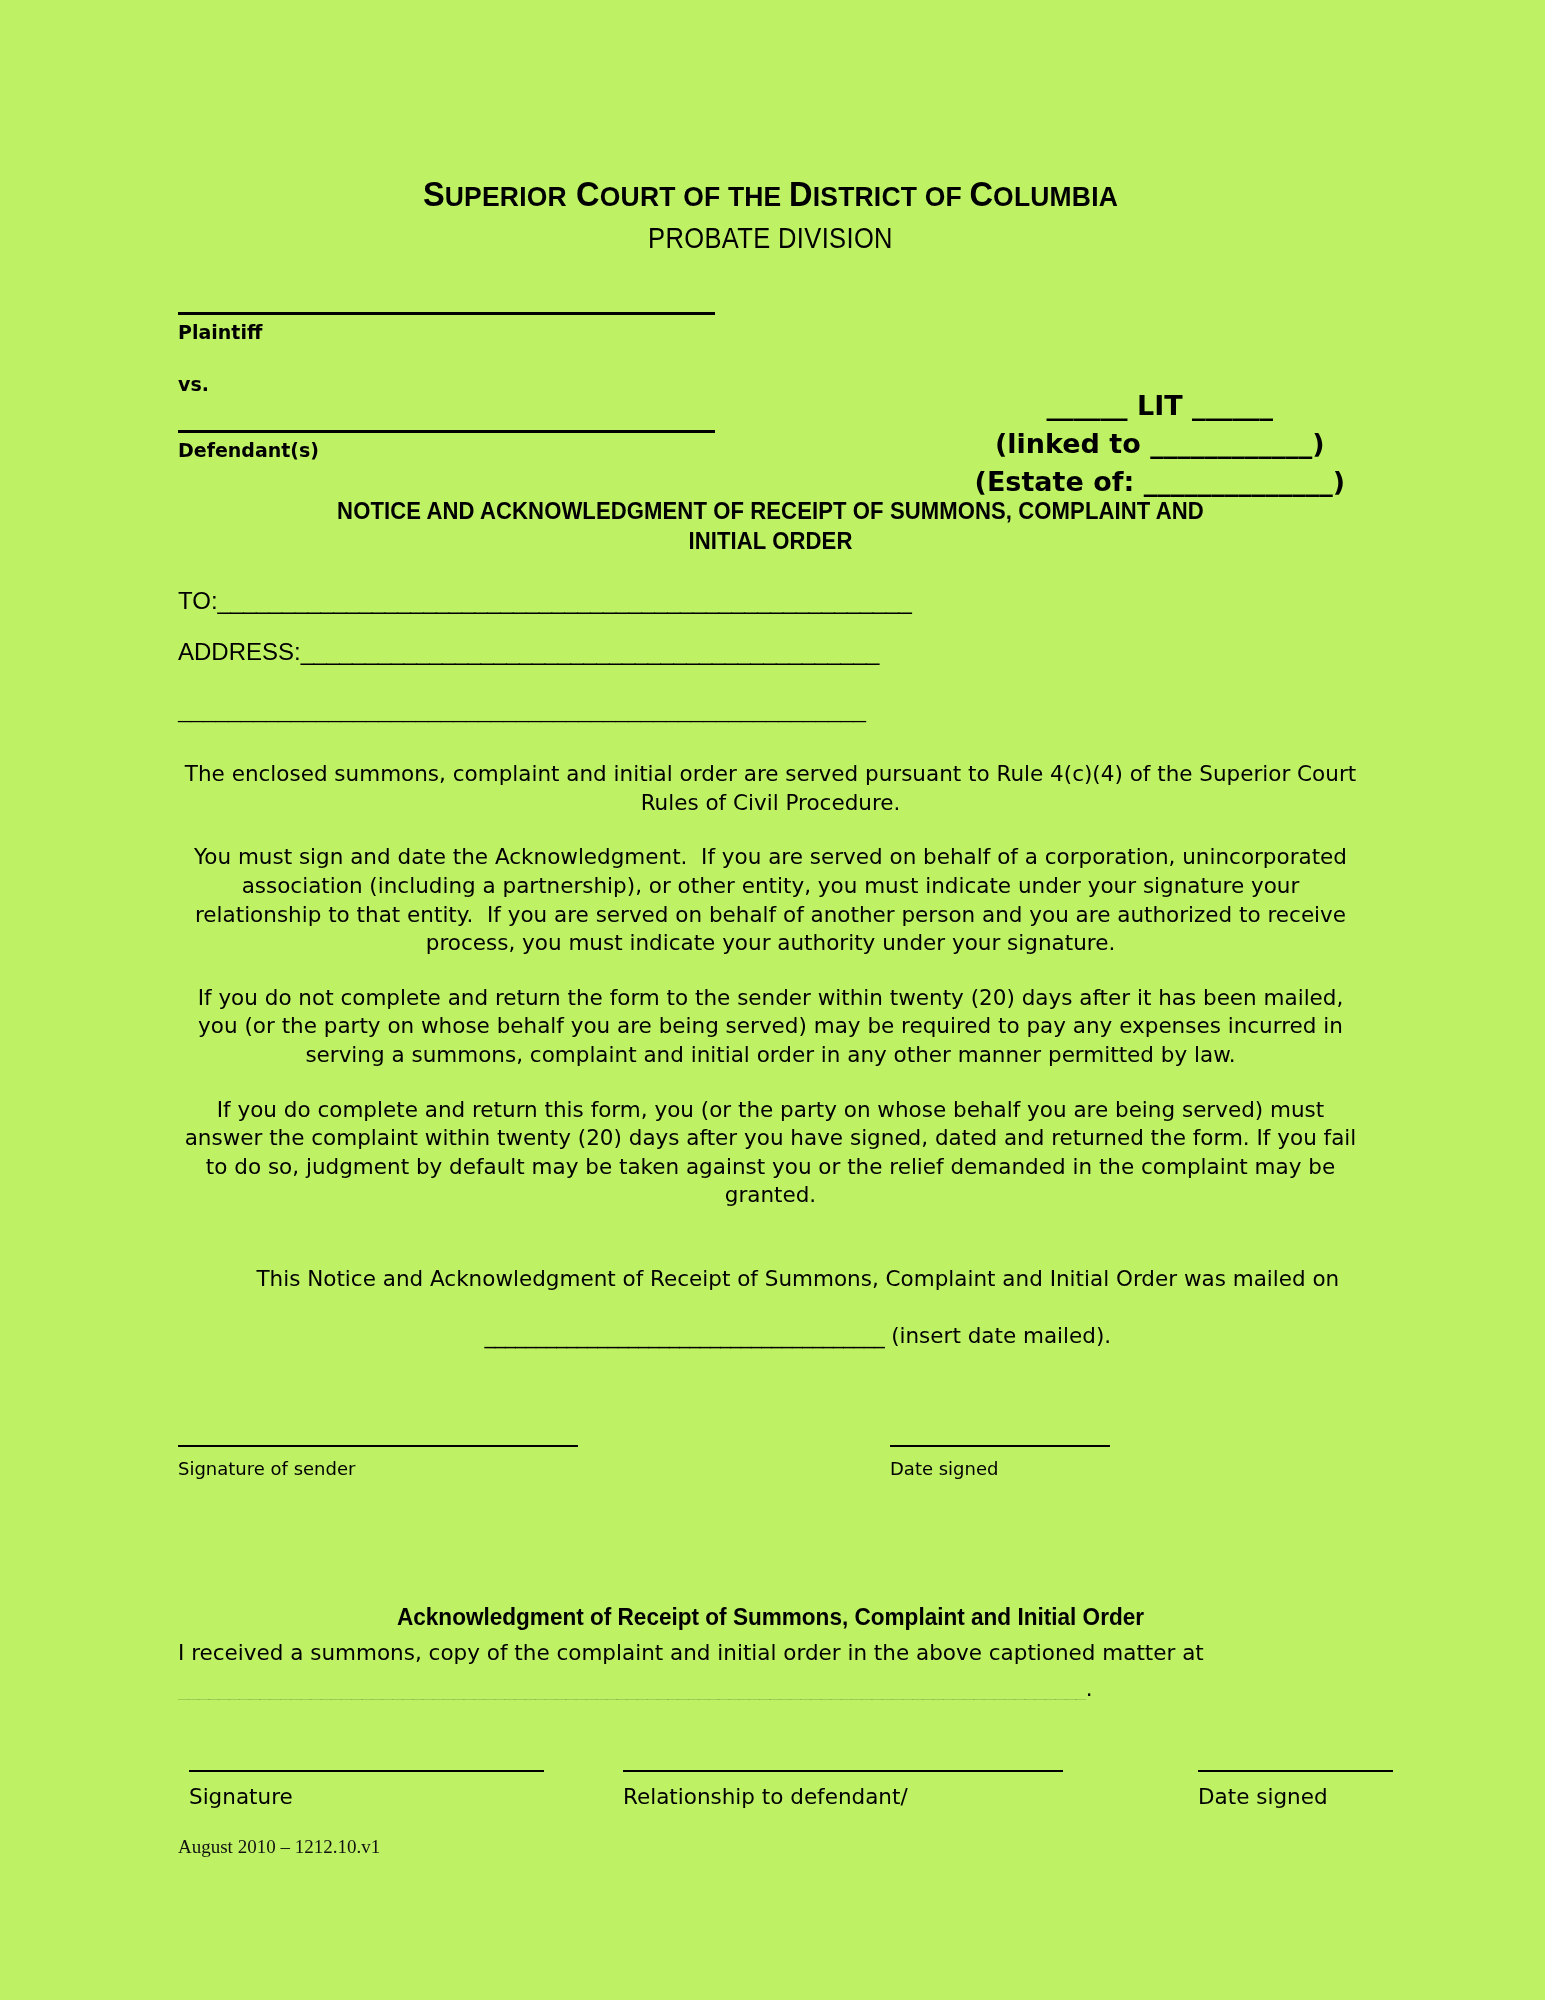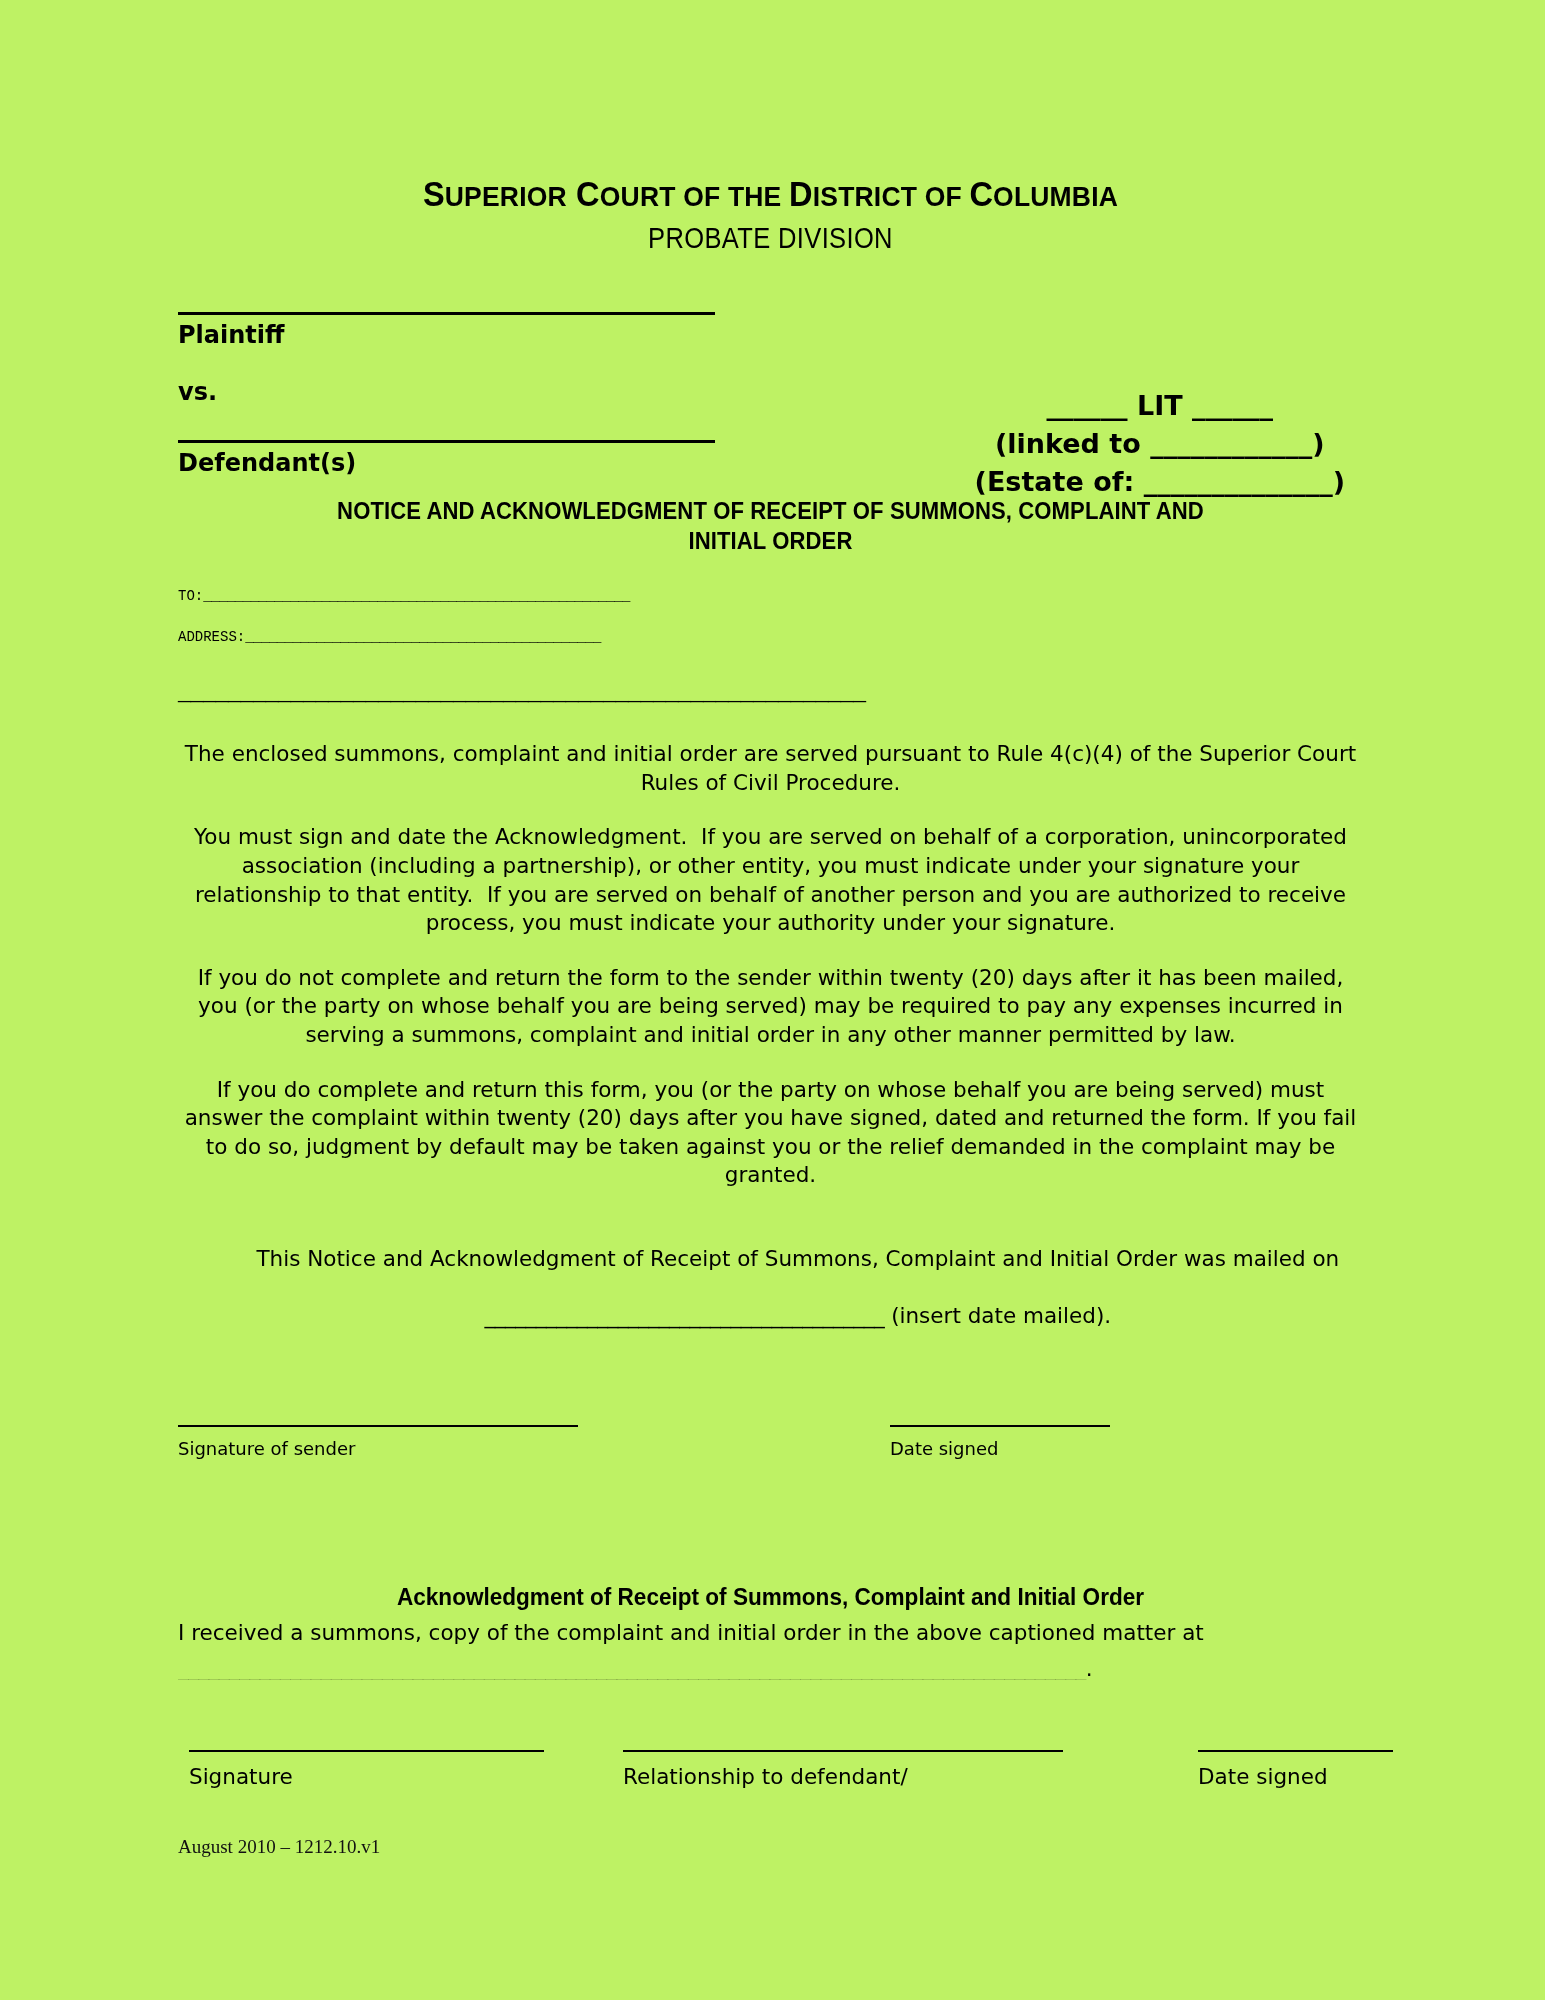--- a/index.html
+++ b/index.html
@@ -67,21 +67,21 @@
   .rule-plaintiff {
     width: 537px;
     border-bottom: 3px solid #000;
     height: 0;
   }
   .lbl-plaintiff,
   .lbl-vs,
   .lbl-defendant {
     font-family: "DejaVu Sans", sans-serif;
     font-weight: bold;
-    font-size: 24px;
+    font-size: 19px;
     line-height: 1.0;
   }
   .lbl-plaintiff { margin-top: 8px; }
   .lbl-vs { margin-top: 33px; }
   .rule-defendant {
     width: 537px;
     border-bottom: 3px solid #000;
     height: 0;
     margin-top: 36px;
   }
@@ -112,22 +112,22 @@
     transform: scaleX(0.92);
     transform-origin: center center;
     letter-spacing: 0.1px;
   }
 
   
   .fields {
     margin-top: 32px;
   }
   .field-row {
-    font-family: Liberation Mono, monospace;
-    font-size: 14px;
+    font-family: Liberation Sans, sans-serif;
+    font-size: 24px;
     line-height: 1.0;
     white-space: nowrap;
     margin-bottom: 27px;
   }
   .field-row .underline {
     letter-spacing: -0.5px;
   }
   .field-blank-line {
     font-family: Liberation Serif, serif;
     font-size: 26px;

